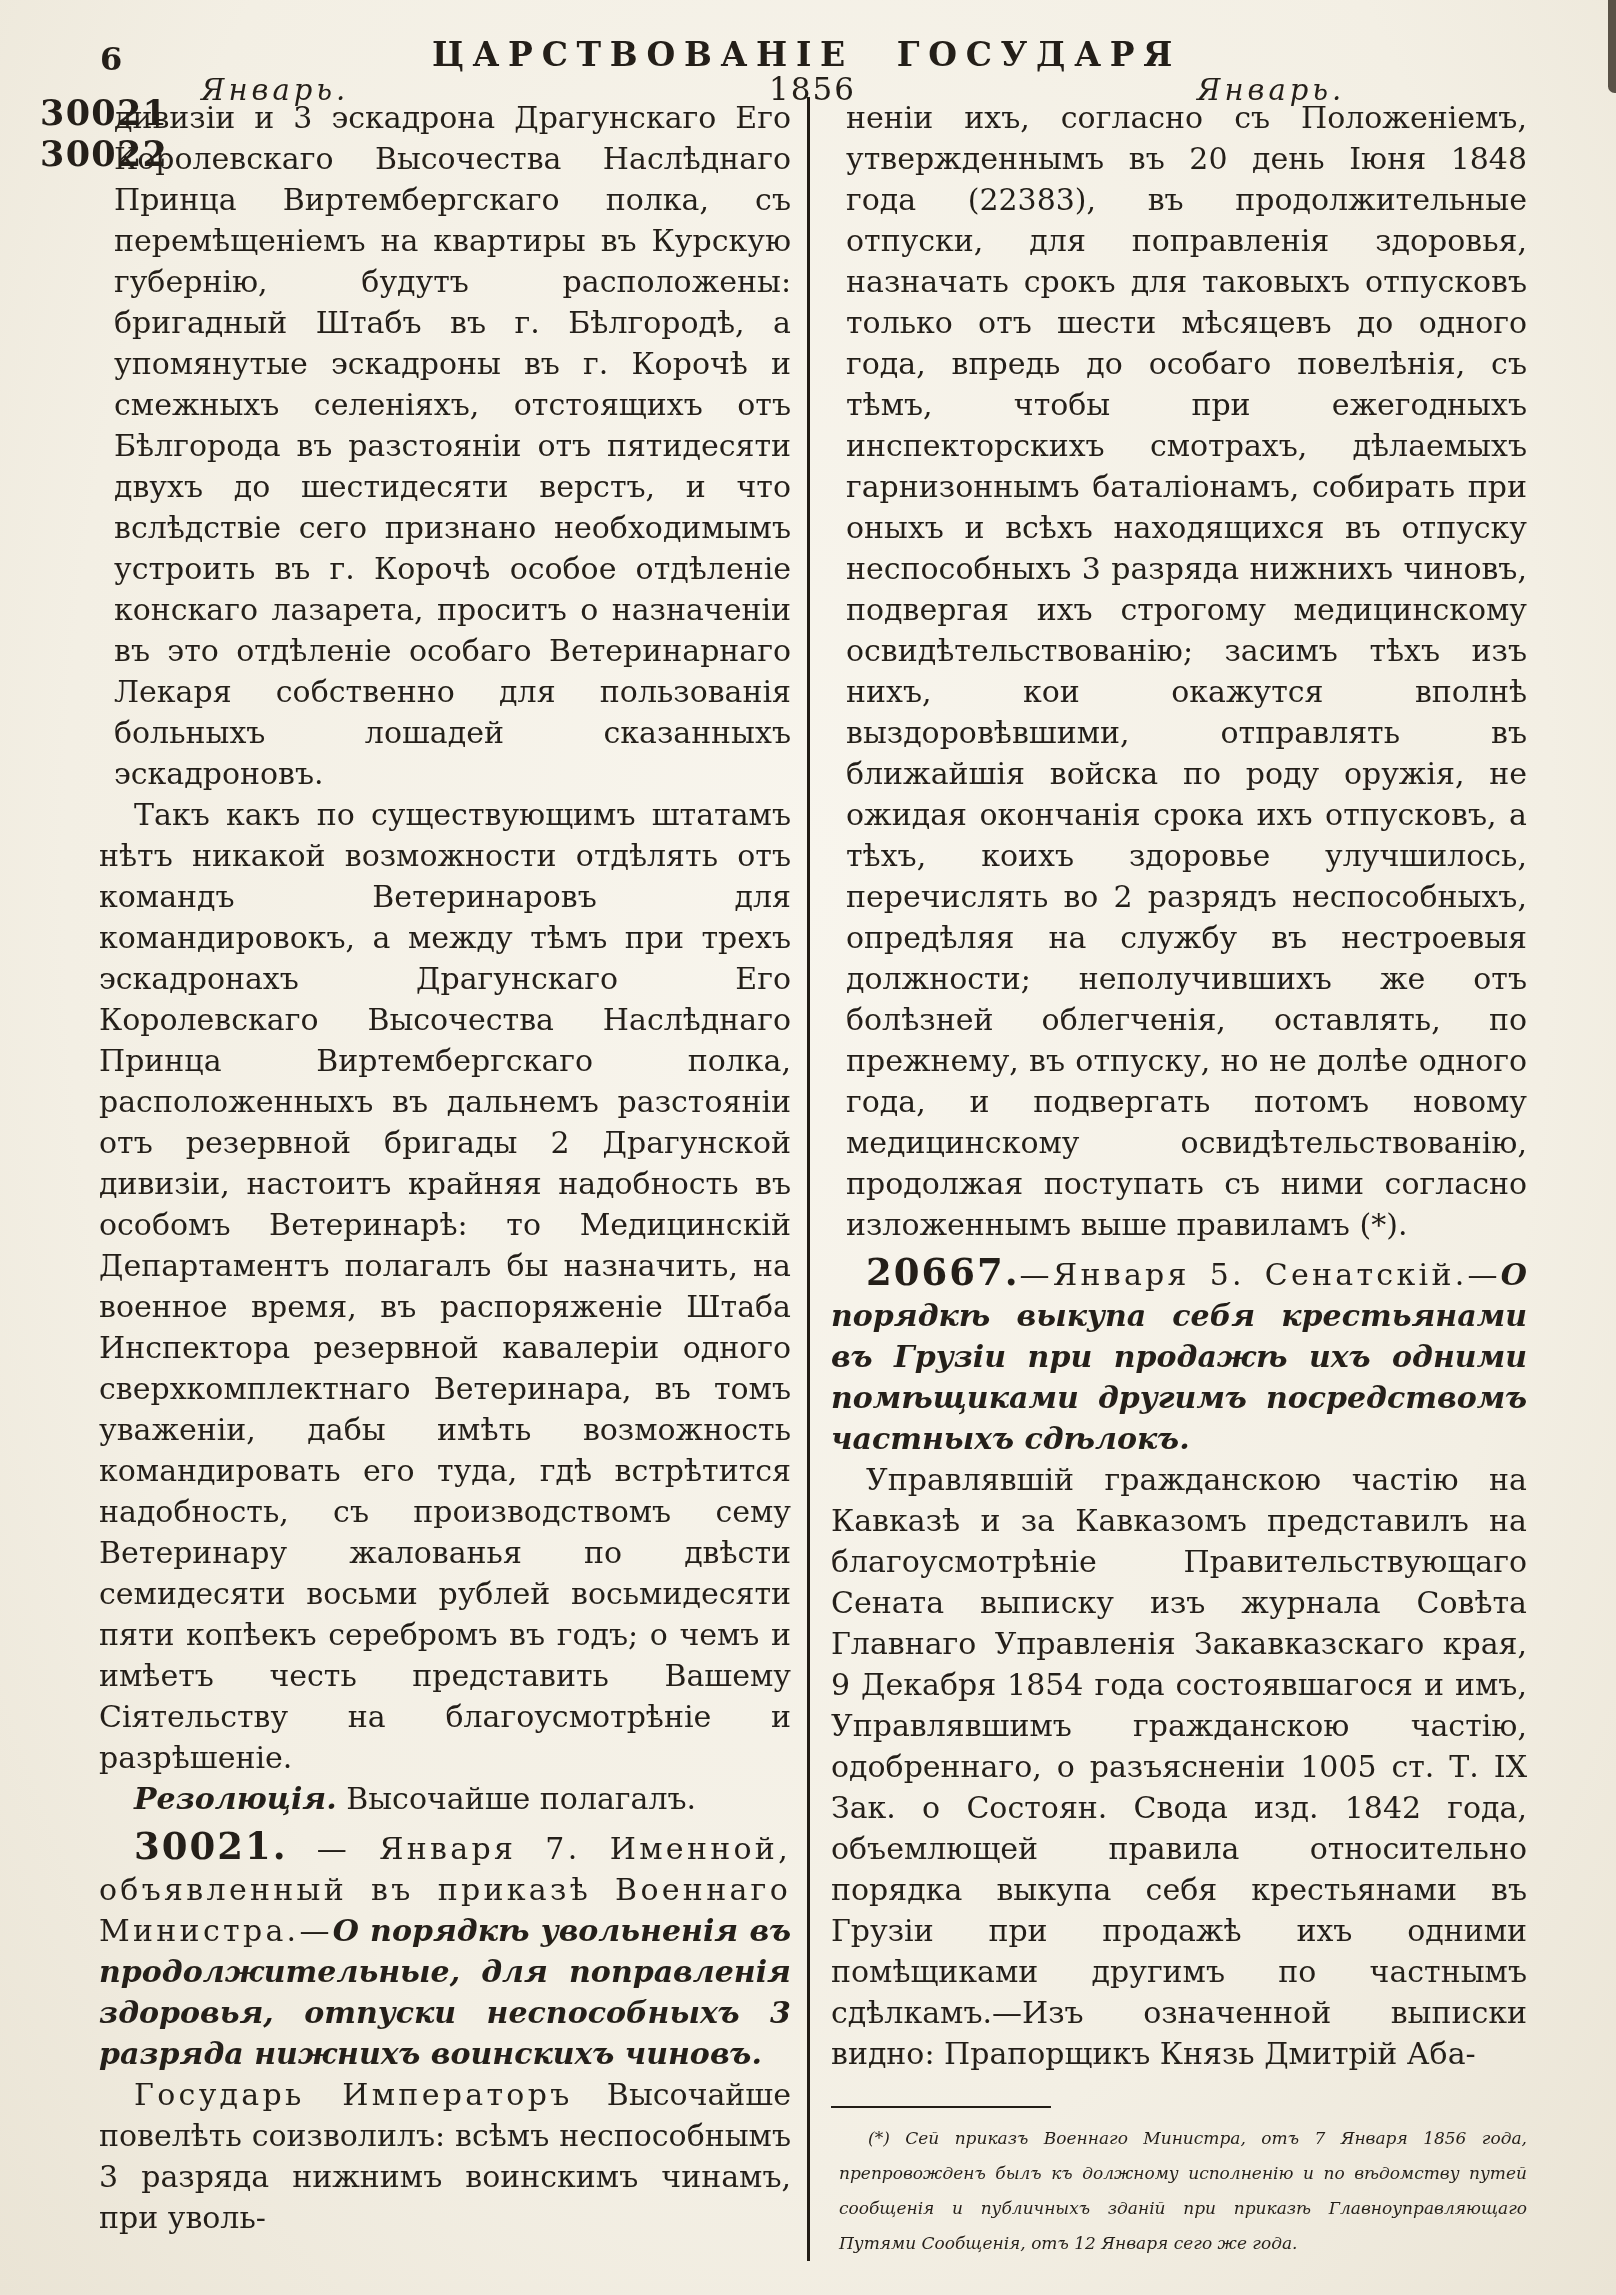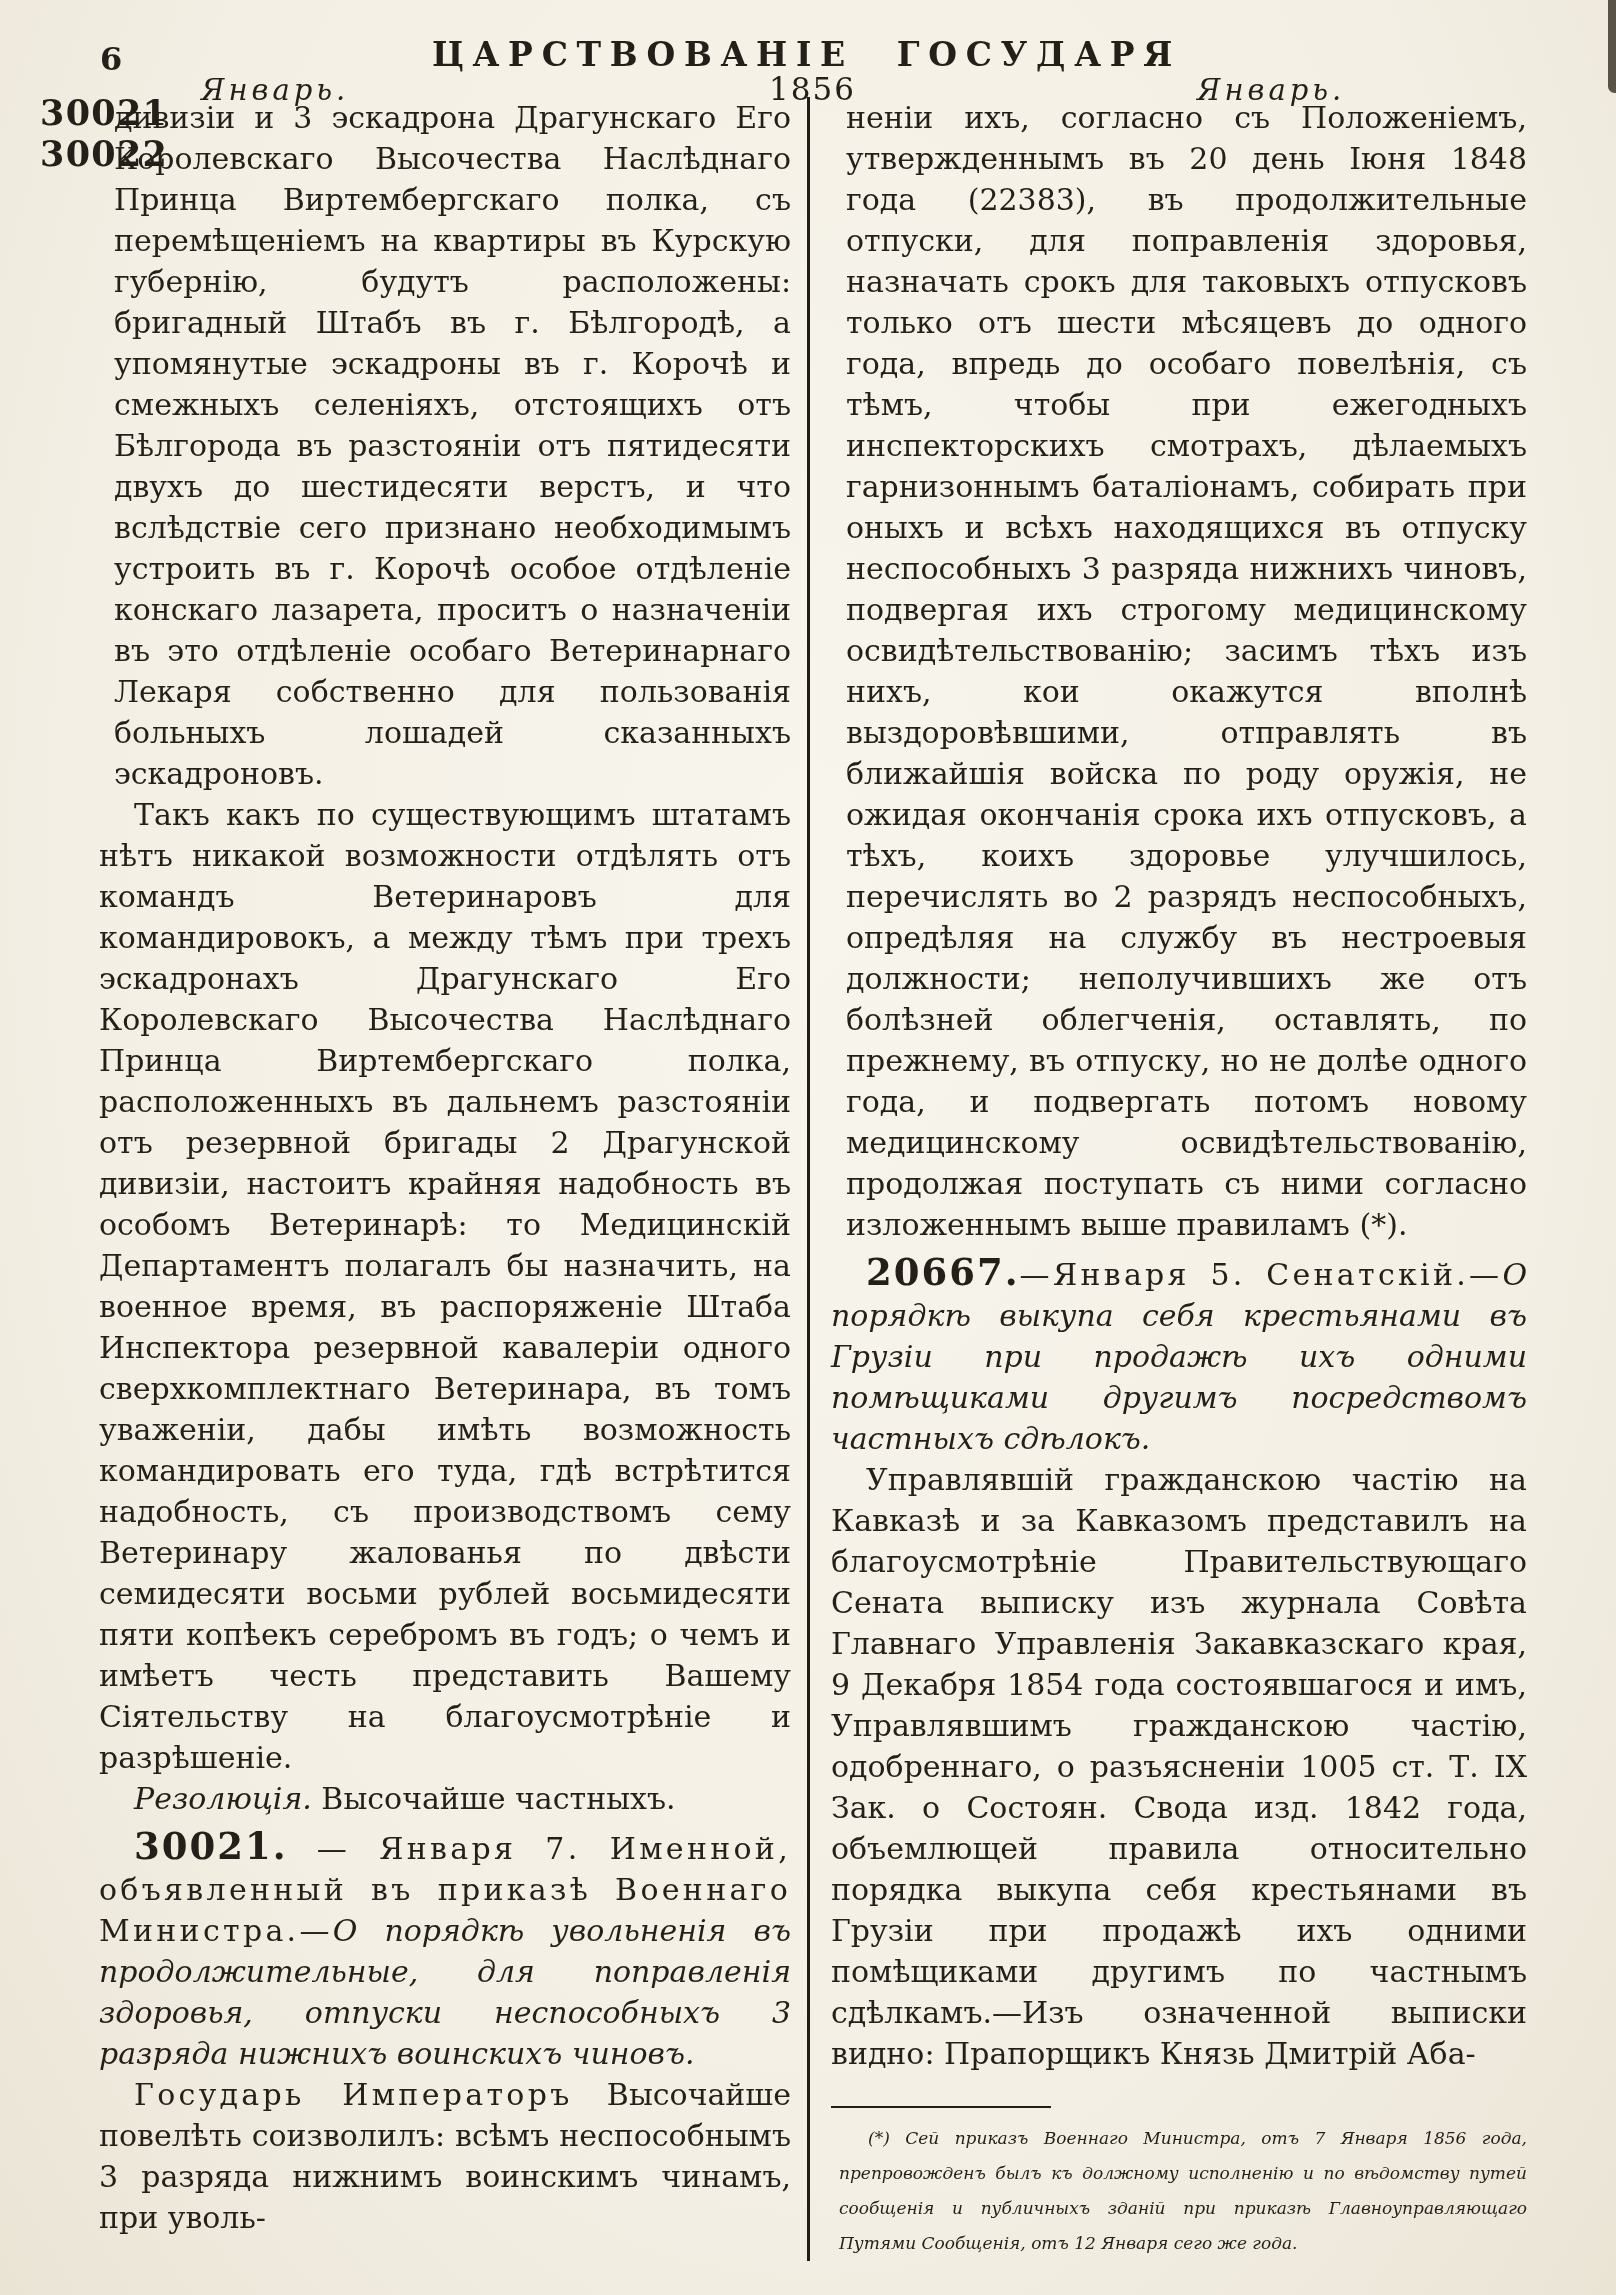--- a/index.html
+++ b/index.html
@@ -61,21 +61,21 @@
   .para { text-indent:35px; margin:0; }
   .para.no-indent { text-indent:0;margin-left:15px; }
   .entry-head { margin-top:6.7px; }
 
   .entry-number {
     font-weight:bold;
     font-size:37px;
     letter-spacing:2px;
   }
   .spaced { letter-spacing:3.3px; }
-  .italic { font-style:italic; }
+  .italic { font-style:italic;font-weight:bold; }
 
   .footnote-rule {
     width:220px; height:2px;
     background:#221d16;
     margin:32px 0 13.3px 0;
   }
   .footnote {
     font-size:17px; line-height:35px;
     font-style:italic;
     text-indent:29px;
@@ -103,21 +103,21 @@
   <div class="month-right">Январь.</div>
 
   <div class="margin-num m1">30021</div>
   <div class="margin-num m2">30022</div>
 
   <div class="divider"></div>
 
   <div class="col col-left">
     <p class="para no-indent">дивизіи и 3 эскадрона Драгунскаго Его Королевскаго Высочества Наслѣднаго Принца Виртембергскаго полка, съ перемѣщеніемъ на квартиры въ Курскую губернію, будутъ расположены: бригадный Штабъ въ г. Бѣлгородѣ, а упомянутые эскадроны въ г. Корочѣ и смежныхъ селеніяхъ, отстоящихъ отъ Бѣлгорода въ разстояніи отъ пятидесяти двухъ до шестидесяти верстъ, и что вслѣдствіе сего признано необходимымъ устроить въ г. Корочѣ особое отдѣленіе конскаго лазарета, проситъ о назначеніи въ это отдѣленіе особаго Ветеринарнаго Лекаря собственно для пользованія больныхъ лошадей сказанныхъ эскадроновъ.</p>
     <p class="para">Такъ какъ по существующимъ штатамъ нѣтъ никакой возможности отдѣлять отъ командъ Ветеринаровъ для командировокъ, а между тѣмъ при трехъ эскадронахъ Драгунскаго Его Королевскаго Высочества Наслѣднаго Принца Виртембергскаго полка, расположенныхъ въ дальнемъ разстояніи отъ резервной бригады 2 Драгунской дивизіи, настоитъ крайняя надобность въ особомъ Ветеринарѣ: то Медицинскій Департаментъ полагалъ бы назначить, на военное время, въ распоряженіе Штаба Инспектора резервной кавалеріи одного сверхкомплектнаго Ветеринара, въ томъ уваженіи, дабы имѣть возможность командировать его туда, гдѣ встрѣтится надобность, съ производствомъ сему Ветеринару жалованья по двѣсти семидесяти восьми рублей восьмидесяти пяти копѣекъ серебромъ въ годъ; о чемъ и имѣетъ честь представить Вашему Сіятельству на благоусмотрѣніе и разрѣшеніе.</p>
-    <p class="para"><span class="italic">Резолюція.</span><span> Высочайше частныхъ.</span></p>
+    <p class="para"><span class="italic">Резолюція.</span><span> Высочайше полагалъ.</span></p>
     <p class="para entry-head"><span class="entry-number">30021.</span><span class="spaced"> — Января 7. Именной, объявленный въ приказѣ Военнаго Министра.—</span><span class="italic">О порядкѣ увольненія въ продолжительные, для поправленія здоровья, отпуски неспособныхъ 3 разряда нижнихъ воинскихъ чиновъ.</span></p>
     <p class="para"><span class="spaced">Государь Императоръ</span><span> Высочайше повелѣть соизволилъ: всѣмъ неспособнымъ 3 разряда нижнимъ воинскимъ чинамъ, при уволь-</span></p>
   </div>
 
   <div class="col col-right">
     <p class="para no-indent">неніи ихъ, согласно съ Положеніемъ, утвержденнымъ въ 20 день Іюня 1848 года (22383), въ продолжительные отпуски, для поправленія здоровья, назначать срокъ для таковыхъ отпусковъ только отъ шести мѣсяцевъ до одного года, впредь до особаго повелѣнія, съ тѣмъ, чтобы при ежегодныхъ инспекторскихъ смотрахъ, дѣлаемыхъ гарнизоннымъ баталіонамъ, собирать при оныхъ и всѣхъ находящихся въ отпуску неспособныхъ 3 разряда нижнихъ чиновъ, подвергая ихъ строгому медицинскому освидѣтельствованію; засимъ тѣхъ изъ нихъ, кои окажутся вполнѣ выздоровѣвшими, отправлять въ ближайшія войска по роду оружія, не ожидая окончанія срока ихъ отпусковъ, а тѣхъ, коихъ здоровье улучшилось, перечислять во 2 разрядъ неспособныхъ, опредѣляя на службу въ нестроевыя должности; неполучившихъ же отъ болѣзней облегченія, оставлять, по прежнему, въ отпуску, но не долѣе одного года, и подвергать потомъ новому медицинскому освидѣтельствованію, продолжая поступать съ ними согласно изложеннымъ выше правиламъ (*).</p>
     <p class="para entry-head"><span class="entry-number">20667.</span><span class="spaced">—Января 5. Сенатскій.—</span><span class="italic">О порядкѣ выкупа себя крестьянами въ Грузіи при продажѣ ихъ одними помѣщиками другимъ посредствомъ частныхъ сдѣлокъ.</span></p>
     <p class="para">Управлявшій гражданскою частію на Кавказѣ и за Кавказомъ представилъ на благоусмотрѣніе Правительствующаго Сената выписку изъ журнала Совѣта Главнаго Управленія Закавказскаго края, 9 Декабря 1854 года состоявшагося и имъ, Управлявшимъ гражданскою частію, одобреннаго, о разъясненіи 1005 ст. Т. IX Зак. о Состоян. Свода изд. 1842 года, объемлющей правила относительно порядка выкупа себя крестьянами въ Грузіи при продажѣ ихъ одними помѣщиками другимъ по частнымъ сдѣлкамъ.—Изъ означенной выписки видно: Прапорщикъ Князь Дмитрій Аба-</p>
     <div class="footnote-rule"></div>
     <p class="footnote">(*) Сей приказъ Военнаго Министра, отъ 7 Января 1856 года, препровожденъ былъ къ должному исполненію и по вѣдомству путей сообщенія и публичныхъ зданій при приказѣ Главноуправляющаго Путями Сообщенія, отъ 12 Января сего же года.</p>

